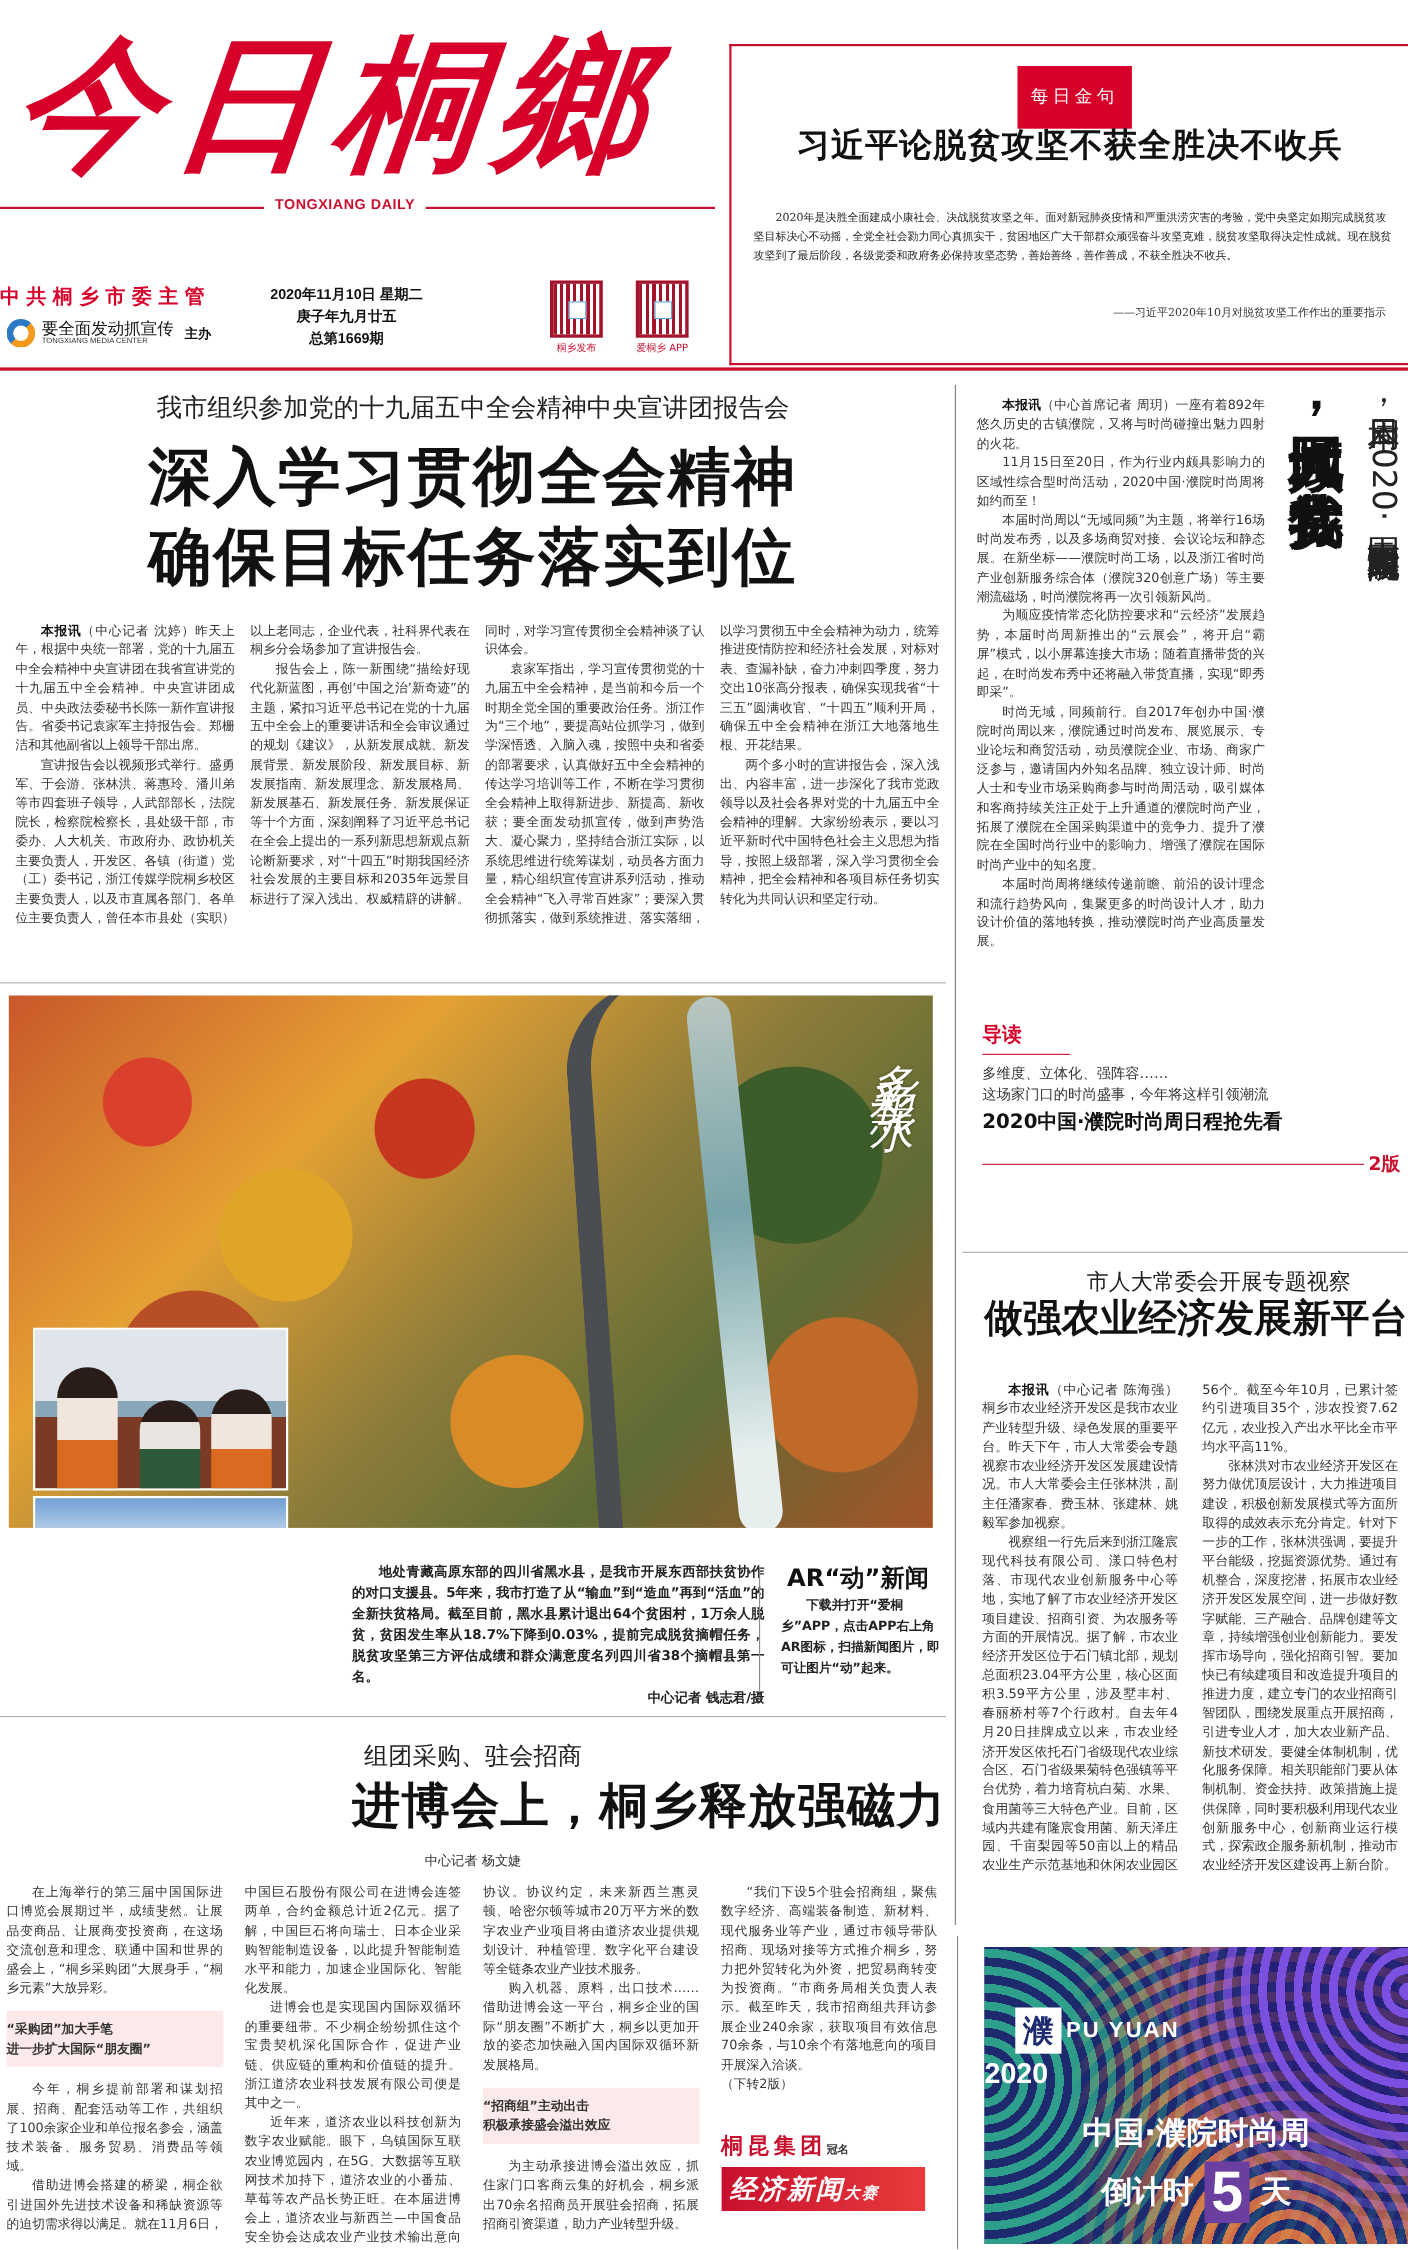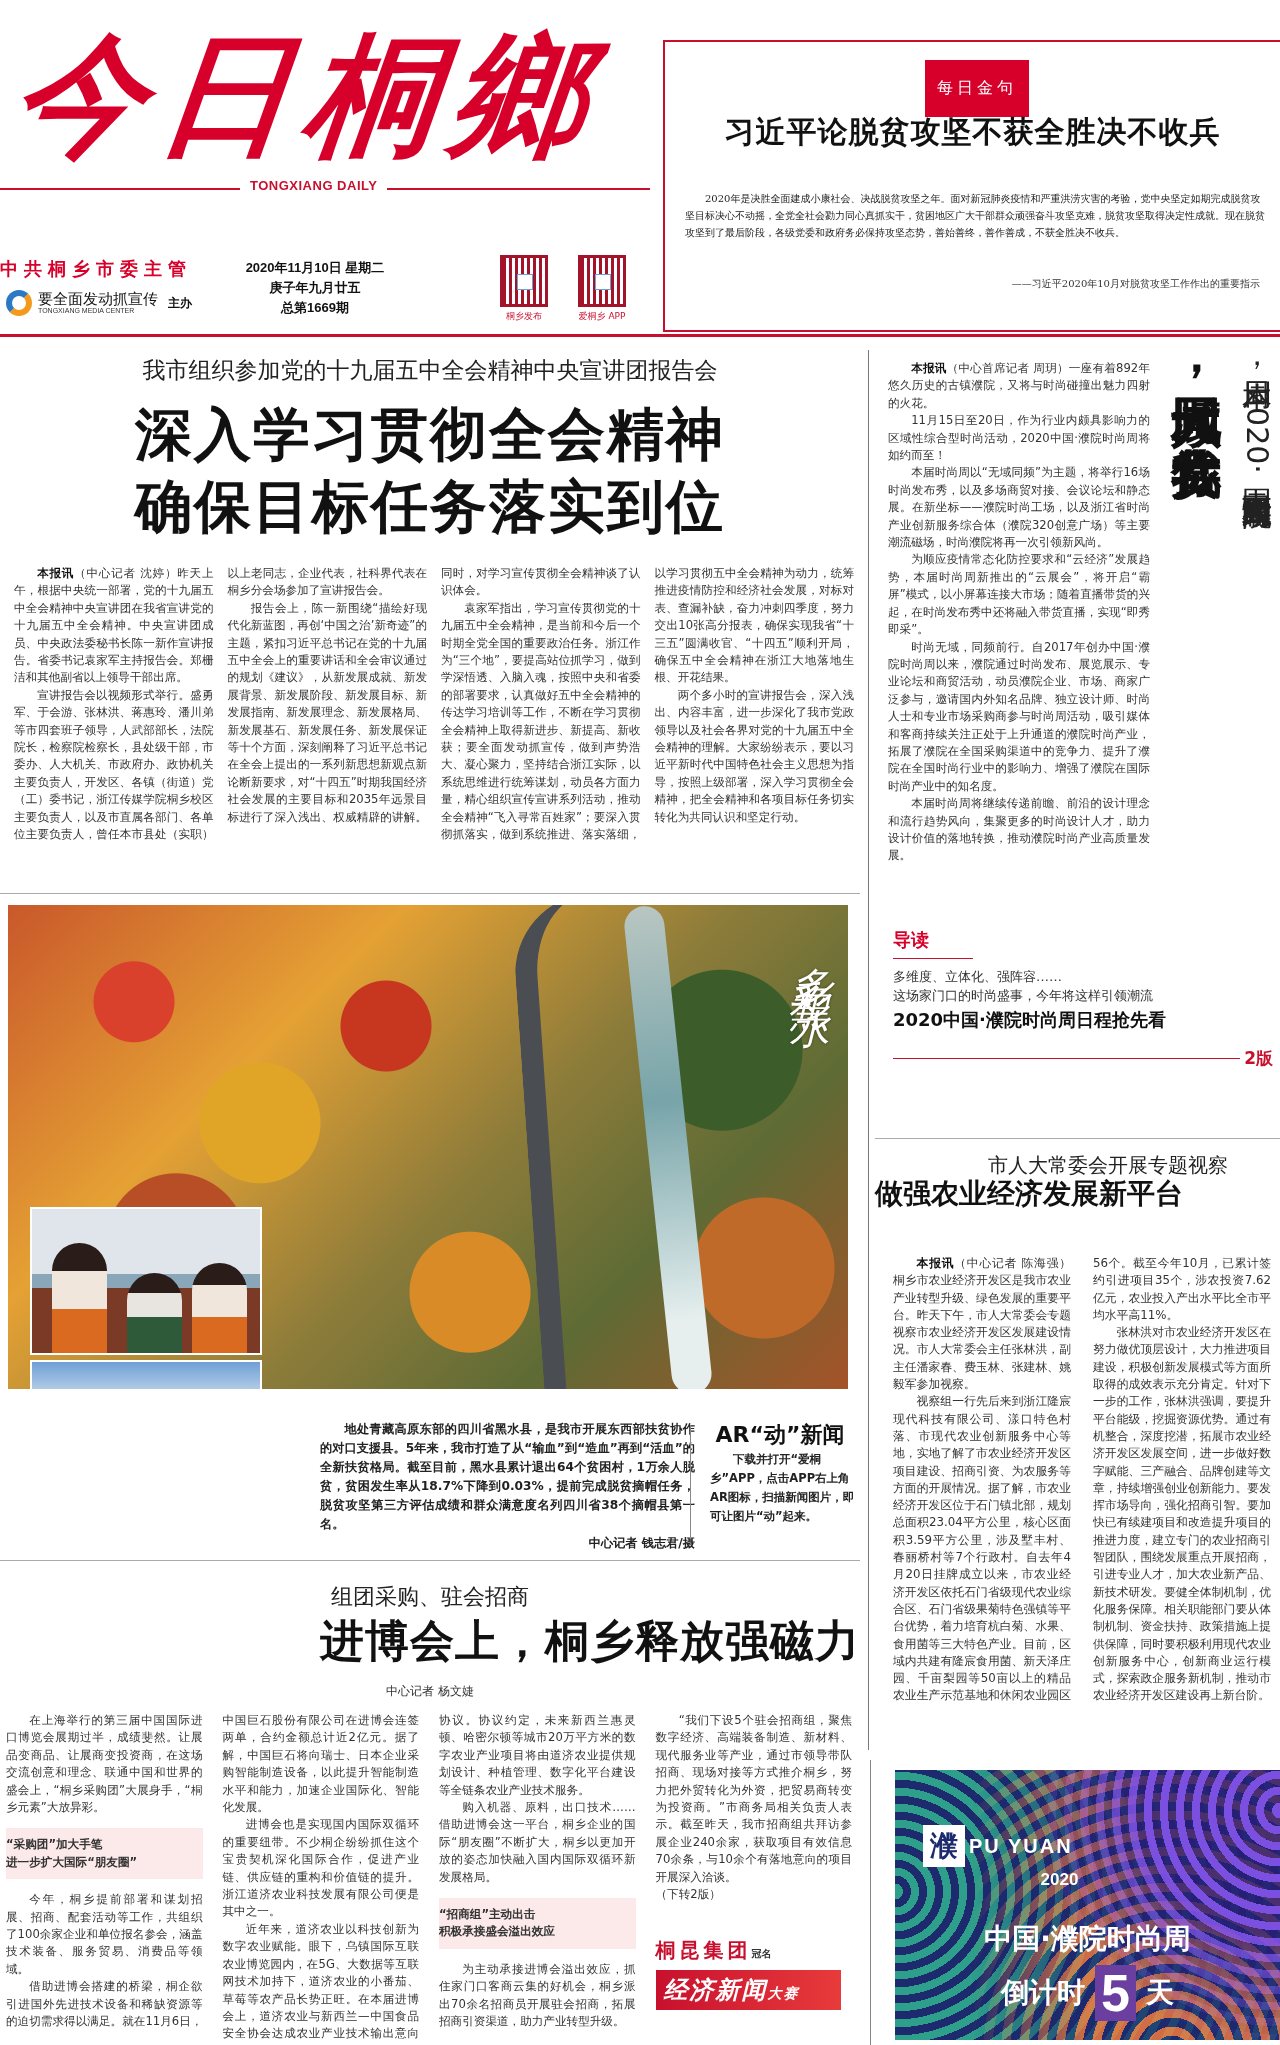--- a/index.html
+++ b/index.html
@@ -67,21 +67,21 @@
 #inset2{left:22px;top:455px;width:232px;height:40px;border:2px solid #fff;background:linear-gradient(180deg,#6fa0d6,#c6d8ea)}
 #photo-caption{left:320px;top:1420px;width:375px;font-size:12.2px;line-height:19px;text-indent:2em;text-align:justify;font-weight:bold;color:#222}
 #photo-credit{display:block;text-align:right;text-indent:0}
 #ar-div{left:690px;top:1425px;width:1px;height:112px;background:#888}
 #ar-title{left:700px;top:1420px;width:160px;text-align:center;font-size:22px;font-weight:700}
 #ar-body{left:710px;top:1450px;width:150px;font-size:11.5px;line-height:19px;text-indent:2em;font-weight:bold;color:#222}
 
 .hsep{height:1px;background:#aaa}
 
 #kicker2{left:823px;top:1152px;width:405px;text-align:right;font-size:20px;color:#222}
-#head2{left:875px;top:1175px;width:405px;text-align:left;font-size:28px;font-weight:900}
+#head2{left:875px;top:1175px;width:405px;text-align:right;font-size:35px;font-weight:900}
 #body3{left:893px;top:1255px;width:378px;column-count:2;column-gap:22px;display:block;height:480px}
 #body3 p{font-size:11.8px;line-height:17.3px}
 
 #kicker3{left:0;top:1582px;width:860px;text-align:center;font-size:22px;color:#222}
 #head3{left:0;top:1612px;width:860px;text-align:right;font-size:44px;font-weight:900;letter-spacing:1px}
 #byline3{left:0;top:1683px;width:860px;text-align:center;font-size:12px;color:#333}
 #body4{left:6px;top:1712px;width:846px;column-count:4;column-gap:20px;display:block;height:333px}
 #body4 p{font-size:11.6px;line-height:17.4px}
 .subhead{background:#fce9ea;text-align:center;font-weight:bold;font-size:13.4px;line-height:20px;padding:8px 0;margin:12px 0;break-inside:avoid;text-indent:0!important;color:#222}
 .cont{text-align:right;text-indent:0!important}
@@ -93,21 +93,21 @@
 
 #ad{left:895px;top:1770px;width:385px;height:270px;overflow:hidden;
  background:
   repeating-radial-gradient(circle at 0% 45%,#2d9f8a 0 8px,#1d2a6e 8px 16px),
   #1d2a6e}
 #ad::before{content:"";position:absolute;inset:0;background:repeating-radial-gradient(circle at 72% 105%,#f0793e 0 9px,rgba(29,42,110,.9) 9px 18px);opacity:.85;-webkit-mask:linear-gradient(90deg,transparent 20%,#000 50%);mask:linear-gradient(90deg,transparent 20%,#000 50%)}
 #ad::after{content:"";position:absolute;inset:0;background:repeating-radial-gradient(circle at 100% 15%,#7b4fe0 0 8px,rgba(40,30,120,.8) 8px 16px);-webkit-mask:radial-gradient(circle at 100% 10%,#000 30%,transparent 55%);mask:radial-gradient(circle at 100% 10%,#000 30%,transparent 55%)}
 #ad-logo{left:28px;top:55px;z-index:2;display:flex;align-items:center;gap:4px;color:#fff}
 #ad-logo .box{width:42px;height:42px;background:#fff;color:#1d2a6e;font-family:"DejaVu Serif",serif;font-size:28px;line-height:42px;text-align:center;font-weight:bold}
 #ad-logo .txt{font-family:"Liberation Sans",sans-serif;font-weight:bold;font-size:20px;line-height:20px;letter-spacing:2px}
-#ad-year{left:0;top:100px;width:329px;text-align:center;z-index:2;color:#fff;font-size:17px;font-weight:bold;font-family:"Liberation Sans",sans-serif}
+#ad-year{left:0;top:100px;width:329px;text-align:left;z-index:2;color:#fff;font-size:26px;font-weight:bold;font-family:"Liberation Sans",sans-serif}
 #ad-title{left:0;top:150px;width:385px;text-align:center;z-index:2;color:#fff;font-size:28px;font-weight:900}
 #ad-count{left:0;top:195px;width:385px;text-align:center;z-index:2;color:#fff;font-size:28px;font-weight:900;display:flex;justify-content:center;align-items:center;gap:10px}
 #ad-count .num{background:#6b3fa0;font-family:"Liberation Sans",sans-serif;font-size:52px;line-height:56px;padding:0 6px}
 </style>
 </head>
 <body>
 
 <div class="abs" id="logo">今日桐鄉</div>
 <div class="abs" id="daily-line"></div>
 <div class="abs" id="daily-text">TONGXIANG DAILY</div>

